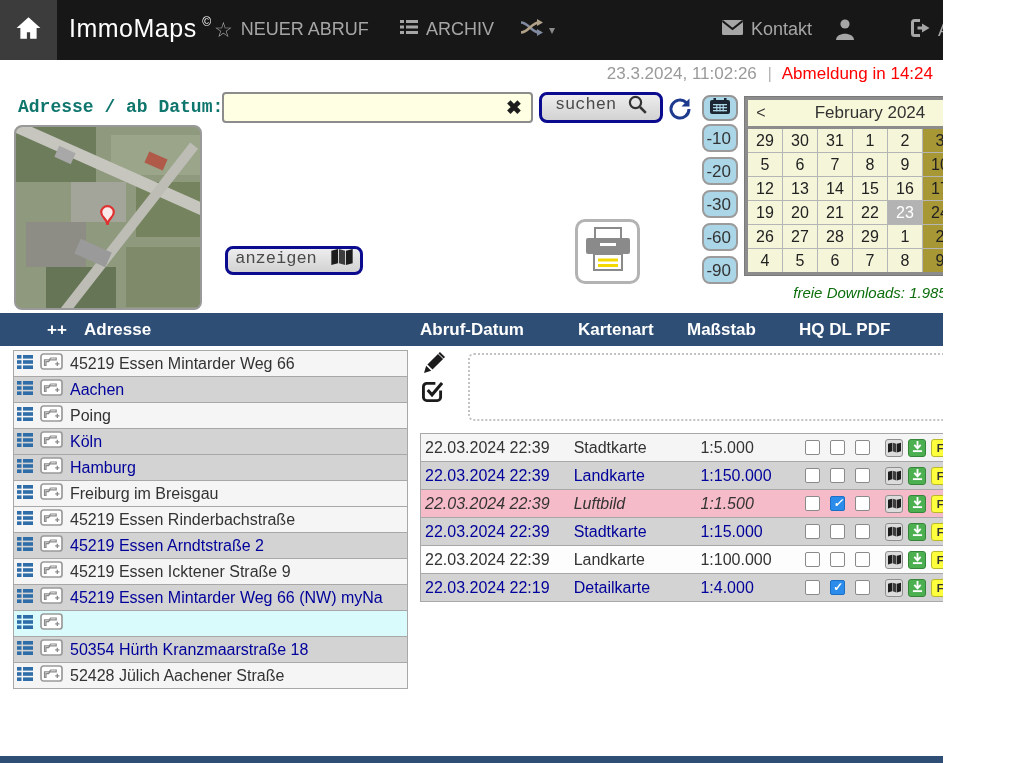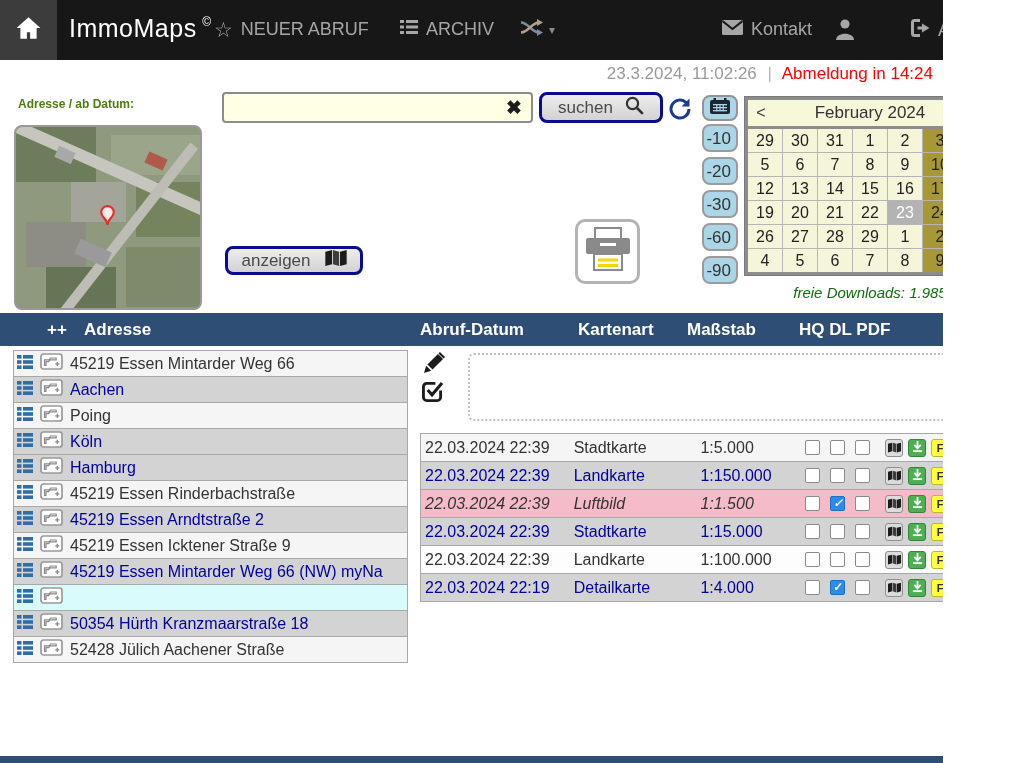--- a/index.html
+++ b/index.html
@@ -18,28 +18,28 @@
   .ni-kontakt{left:722px;} .ni-user{left:836px;} .ni-abmelden{left:886px;padding-left:25px;}
   .star-glyph{font-size:21px;line-height:18px;}
   .caret{font-size:12px;color:#8a8a8a;margin-left:-3px;}
 
   
   .status{position:absolute;top:64px;right:10px;font-size:17px;white-space:nowrap;}
   .status .dt{color:#9a9a9a;} .status .sep{color:#b5b5b5;margin:0 6px;}
   .status .cd{color:#ff0000;}
 
   
-  .addr-label{position:absolute;left:18px;top:97px;font-size:12px;font-weight:bold;color:#4d7c0f;}
+  .addr-label{position:absolute;left:18px;top:97px;font-size:18px;font-weight:bold;color:#0f766e;font-family:Liberation Mono, monospace;}
   .search-input{position:absolute;left:222px;top:92px;width:311px;height:31px;box-sizing:border-box;
                 background:#FFFFE3;border:2px solid #8c8c8c;border-radius:4px;padding:0 30px 0 8px;
                 font-size:16px;font-family:"Liberation Sans",sans-serif;outline:none;}
   .clear-x{position:absolute;left:506px;top:96px;font-size:19px;font-weight:bold;color:#1c1c1c;cursor:pointer;}
   .btn{box-sizing:border-box;background:linear-gradient(#ededed,#d2d2d2);border:3px solid #0b0b8f;
-       border-radius:8px;color:#4a4a4a;font-size:17px;display:flex;align-items:center;
-       justify-content:center;cursor:pointer;}
+       border-radius:8px;color:#4a4a4a;font-size:17px;display:flex;align-items:flex-start;
+       justify-content:center;cursor:pointer;font-family:Liberation Mono, monospace;}
   .suchen-btn{position:absolute;left:539px;top:92px;width:124px;height:31px;gap:12px;}
   .refresh-wrap{position:absolute;left:668px;top:97px;width:24px;height:24px;cursor:pointer;}
   .calendar-btn{position:absolute;left:702px;top:95px;width:36px;height:26px;box-sizing:border-box;
                 background:#abd6e8;border:2px solid #949494;border-radius:8px;display:flex;
                 align-items:center;justify-content:center;cursor:pointer;}
   .quick-btn{position:absolute;left:702px;width:36px;height:28px;box-sizing:border-box;
              background:#abd6e8;border:2px solid #9b9b9b;border-radius:8px;font-size:17px;color:#333;
              text-align:right;padding:3px 5px 0 0;cursor:pointer;}
   .qb0{top:124px;} .qb1{top:157px;} .qb2{top:190px;} .qb3{top:223px;} .qb4{top:256px;}
 
@@ -480,20 +480,42 @@
             </g>
           </svg>
       </span>
       <span>
         <svg width="23" height="17" viewBox="0 0 23 17">
             <rect x="1" y="1" width="21" height="15" rx="2.5" fill="#fff" stroke="#9a9a9a" stroke-width="1.7"></rect>
             <path d="M4.5 12.5V6.8h4.7l1.4-1.8h5.6v1.8H10l-1.4 1.8H6v3.9z" fill="none" stroke="#8a8a8a" stroke-width="1.2"></path>
             <path d="M15.2 10.8h4.2M17.3 8.7v4.2" stroke="#8a8a8a" stroke-width="1.3"></path>
           </svg>
       </span>
+      <span>Freiburg im Breisgau</span>
+    </div>
+      <div class="addr-row bg-light txt-dark">
+      <span>
+        <svg width="16" height="14" viewBox="0 0 16 14">
+            <g fill="#2e6da8">
+              <rect width="4.5" height="3.6"></rect>
+              <rect y="5.2" width="4.5" height="3.6"></rect>
+              <rect y="10.4" width="4.5" height="3.6"></rect>
+              <rect x="6" width="10" height="3.6"></rect>
+              <rect x="6" y="5.2" width="10" height="3.6"></rect>
+              <rect x="6" y="10.4" width="10" height="3.6"></rect>
+            </g>
+          </svg>
+      </span>
+      <span>
+        <svg width="23" height="17" viewBox="0 0 23 17">
+            <rect x="1" y="1" width="21" height="15" rx="2.5" fill="#fff" stroke="#9a9a9a" stroke-width="1.7"></rect>
+            <path d="M4.5 12.5V6.8h4.7l1.4-1.8h5.6v1.8H10l-1.4 1.8H6v3.9z" fill="none" stroke="#8a8a8a" stroke-width="1.2"></path>
+            <path d="M15.2 10.8h4.2M17.3 8.7v4.2" stroke="#8a8a8a" stroke-width="1.3"></path>
+          </svg>
+      </span>
       <span>45219 Essen Rinderbachstraße</span>
     </div>
       <div class="addr-row bg-gray txt-blue">
       <span>
         <svg width="16" height="14" viewBox="0 0 16 14">
             <g fill="#2e6da8">
               <rect width="4.5" height="3.6"></rect>
               <rect y="5.2" width="4.5" height="3.6"></rect>
               <rect y="10.4" width="4.5" height="3.6"></rect>
               <rect x="6" width="10" height="3.6"></rect>

